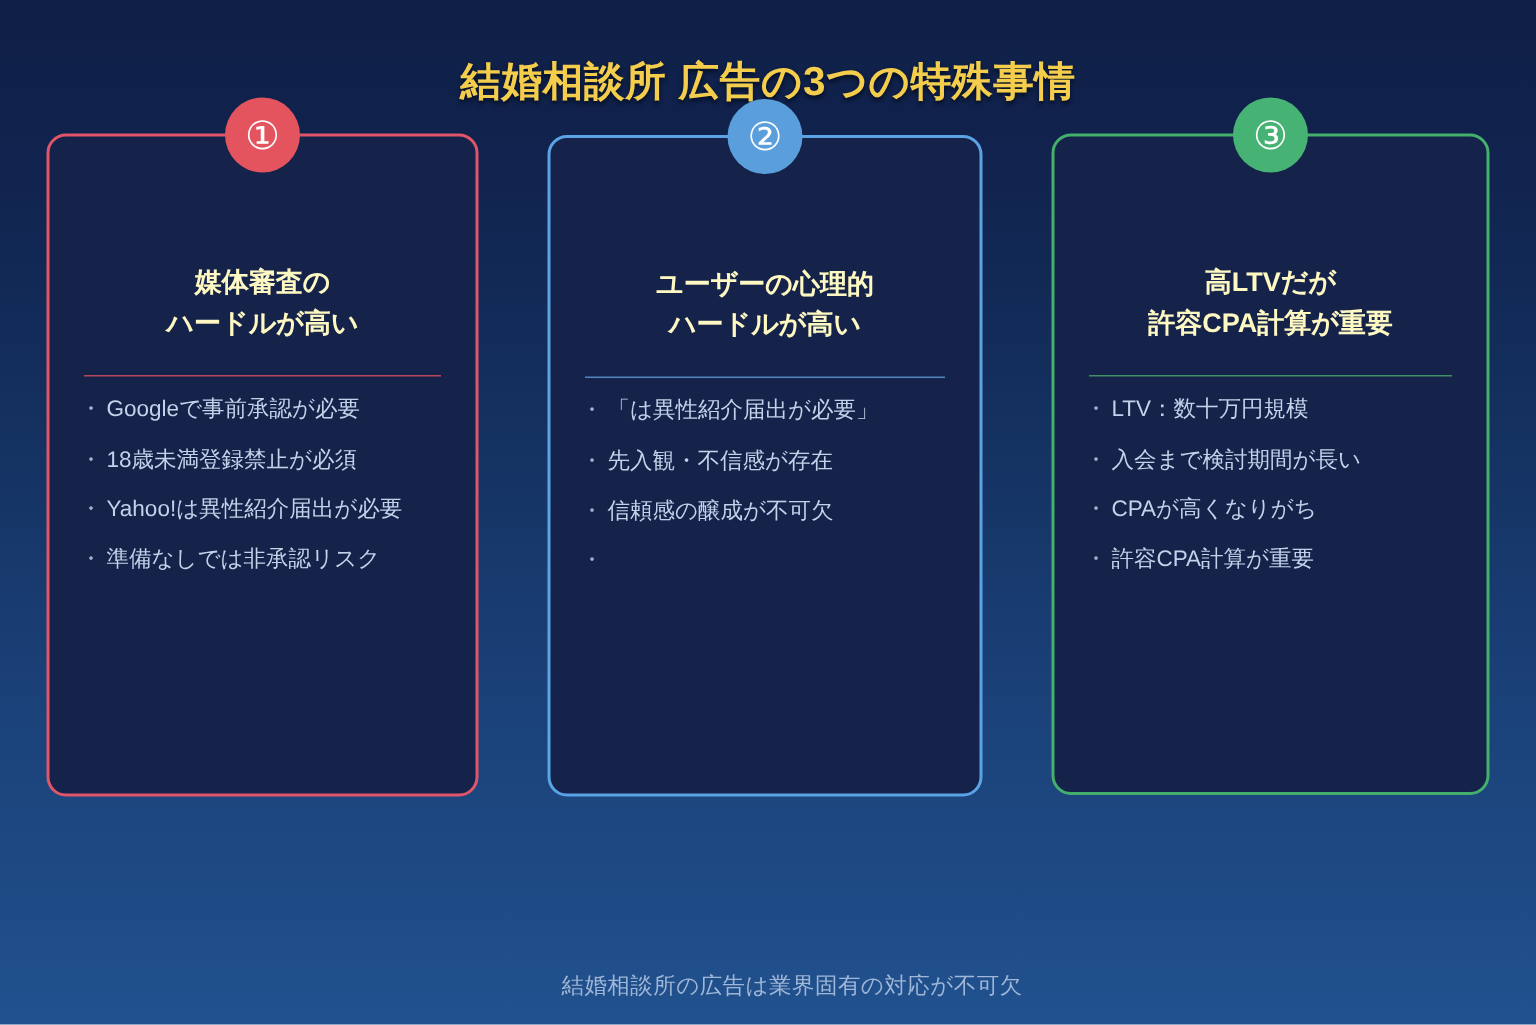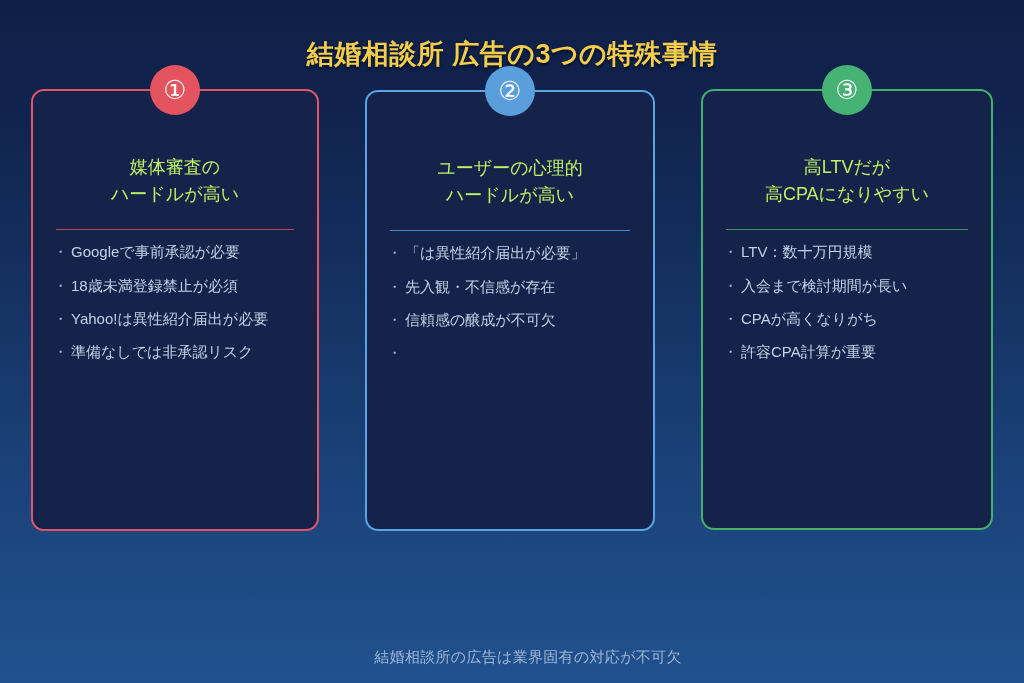--- a/index.html
+++ b/index.html
@@ -94,26 +94,26 @@
     font-size: 26px;
     line-height: 1;
     font-weight: normal;
     color: #ffffff;
   }
   .card.c2 .badge { background: #5a9fdb; }
   .card.c3 .badge { background: #46b274; }
 
   
   .card-heading {
-    margin-top: 63px;
+    margin-top: 84px;
     text-align: center;
     font-size: 18px;
-    font-weight: normal;
+    font-weight: bold;
     line-height: 1.48;
-    color: #bef264;
+    color: #fef9c3;
     white-space: pre-line;
   }
 
   
   .divider {
     margin: 22px 7px 0 7px;
     height: 0;
     border-top: 1px solid #b9475c;
   }
   .card.c2 .divider { border-top-color: #4e86bf; }
@@ -207,21 +207,21 @@
         </li>
         <li>
           <span class="bullet-dot">・</span>
         </li>
       </ul>
     </div>
 
     <div class="card c3">
       <div class="badge">③</div>
       <div class="card-heading">高LTVだが
-高CPAになりやすい</div>
+許容CPA計算が重要</div>
       <div class="divider"></div>
       <ul class="bullets">
         <li>
           <span class="bullet-dot">・</span>
           <span class="bullet-text">LTV：数十万円規模</span>
         </li>
         <li>
           <span class="bullet-dot">・</span>
           <span class="bullet-text">入会まで検討期間が長い</span>
         </li>

